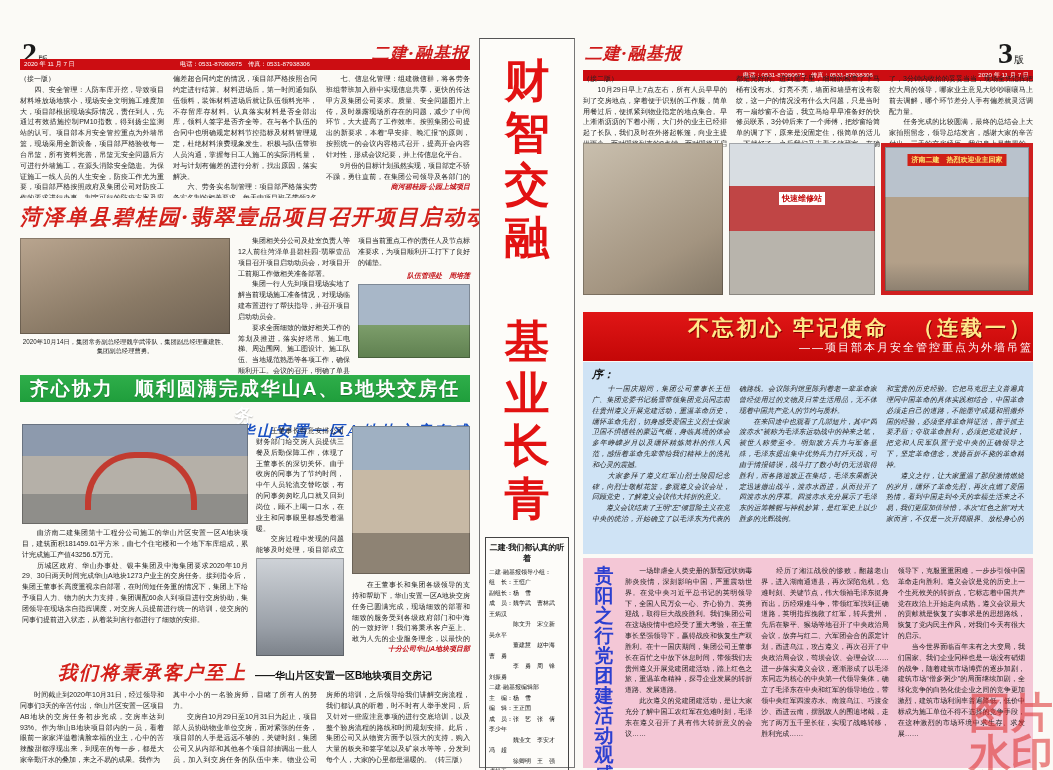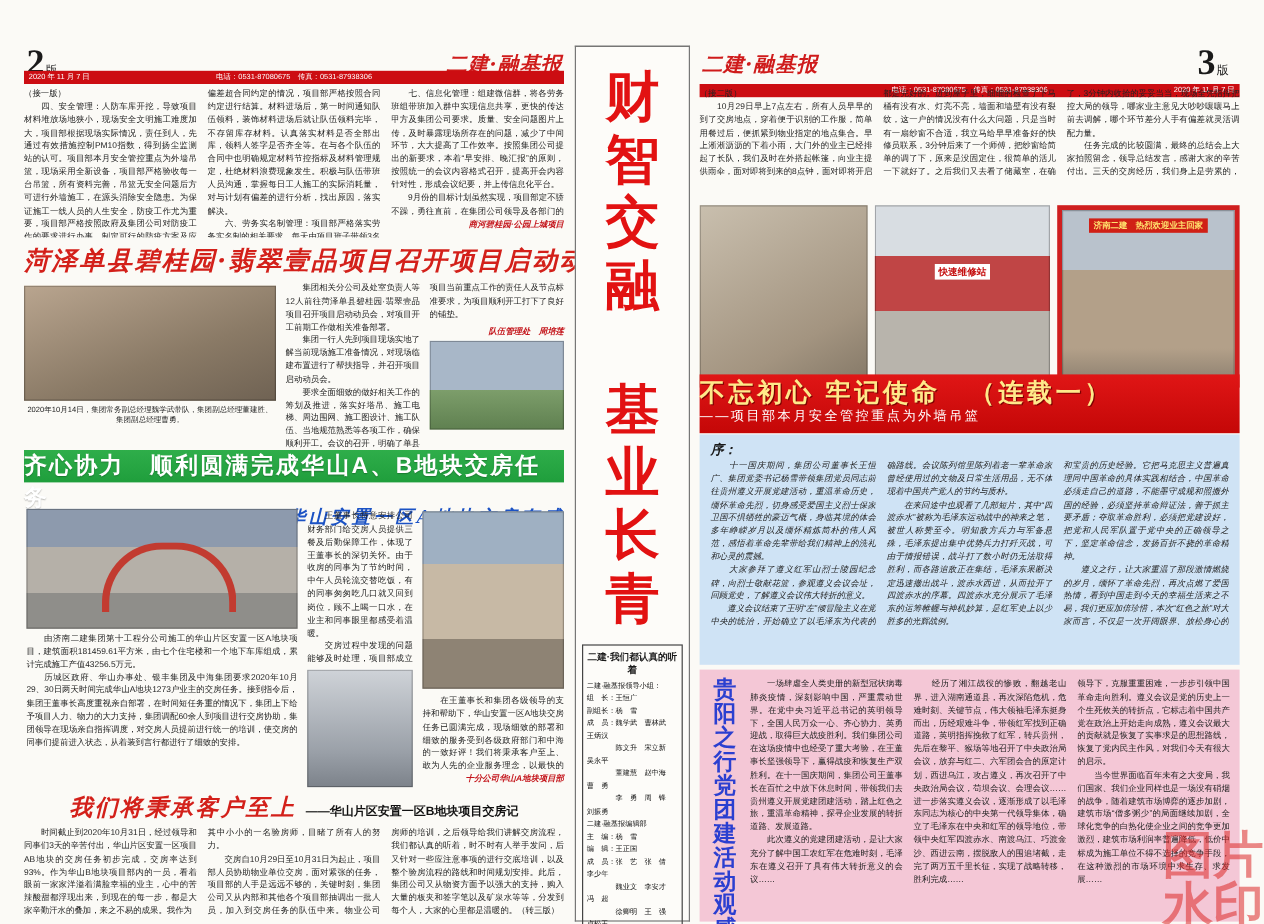--- a/index.html
+++ b/index.html
@@ -21,29 +21,29 @@
   .redbar{background:#cc0d12;height:11px;color:#fff;font-size:6.2px;
           display:flex;align-items:center;position:relative;}
   .redbar .c{position:absolute;left:0;right:0;text-align:center;}
   .redbar .l{position:absolute;left:4px;}
   .redbar .r{position:absolute;right:4px;}
   
   .h1red{color:#d3201a;font-family:"DejaVu Serif",serif;font-weight:800;
          font-style:italic;font-size:21px;letter-spacing:2px;text-align:center;
          white-space:nowrap;}
   .greenbanner{background:linear-gradient(#2fae4a,#1f9e3c);color:#fff;
-         font-weight:800;font-size:19px;letter-spacing:2px;
+         font-weight:800;font-size:19px;text-align:center;letter-spacing:2px;
          line-height:27px;height:27px;text-shadow:0 1px 1px rgba(0,0,0,.25);}
   .bluesub{color:#1b52c4;font-family:"DejaVu Serif",serif;font-weight:bold;
          font-style:italic;font-size:15px;letter-spacing:3px;text-align:right;margin-top:18px;}
   .h2row{display:flex;align-items:baseline;justify-content:center;gap:8px;}
   .h2red{color:#d3201a;font-family:"DejaVu Serif",serif;font-weight:800;
          font-style:italic;font-size:19px;letter-spacing:2px;}
   .h2sub{font-size:10px;font-weight:bold;color:#111;}
-  .redbanner{background:linear-gradient(#e01616,#c40707);text-align:left;padding-top:3px;}
+  .redbanner{background:linear-gradient(#e01616,#c40707);text-align:right;padding-top:3px;}
   .redbanner .l1{color:#ffe98a;font-size:21px;font-weight:800;letter-spacing:3px;
          text-shadow:1px 1px 0 #7d0000;line-height:25px;}
   .redbanner .l2{color:#fff;font-size:11px;letter-spacing:2px;line-height:15px;}
   
   .photo{position:absolute;overflow:hidden;box-shadow:0 0 0 1px rgba(0,0,0,.25) inset;}
   .ph-meeting{background:linear-gradient(160deg,#b9a58f,#8a7a66 60%,#6f6253);}
   .ph-outdoor{background:linear-gradient(#a8b7c8 0 55%,#7d9e6b 55%,#5f8050);}
   .ph-arch{background:linear-gradient(#8d9aad 0 32%,#b5b0a8 32% 70%,#8f8e8a 70%);}
   .ph-arch:before{content:"";position:absolute;left:28%;top:28%;width:44%;height:52%;
         border:6px solid #c23b30;border-bottom:none;border-radius:50px 50px 0 0;}
@@ -203,21 +203,21 @@
 </div>
 
 <div class="abs cols" style="left:583px;top:74px;width:450px;height:76px;">
   <div class="col txt">（接二版）
 　　10月29日早上7点左右，所有人员早早的到了交房地点，穿着便于识别的工作服，简单用餐过后，便抓紧到物业指定的地点集合。早上淅淅沥沥的下着小雨，大门外的业主已经排起了长队，我们及时在外搭起帐篷，向业主提供雨伞，面对即将到来的8点钟，面对即将开启的业主回家的大门，每个人的心里都是紧张和兴奋的。</div>
   <div class="col txt">都是完好的。进到屋子里，细细的检查了下马桶有没有水、灯亮不亮，墙面和墙壁有没有裂纹，这一户的情况没有什么大问题，只是当时有一扇纱窗不合适，我立马给早早准备好的快修员联系，3分钟后来了一个师傅，把纱窗给简单的调了下，原来是没固定住，很简单的活儿一下就好了。之后我们又去看了储藏室，在确定没有其他问题后，业主很高兴的在验房单上签了字，还说要尽快搬过来住。</div>
   <div class="col txt">了，3分钟内收拾的妥妥当当，现场全凭指挥把控大局的领导，哪家业主意见大吵吵嚷嚷马上前去调解，哪个环节差分人手有偏差就灵活调配力量。
 　　任务完成的比较圆满，最终的总结会上大家拍照留念，领导总结发言，感谢大家的辛苦付出。三天的交房经历，我们身上是劳累的，但心里是幸福和满足的。看到业主回归到自己的新家，我们是幸福的。</div>
 </div>
 
-<div class="abs" style="left:583px;top:171px;width:450px;height:152px;">
+<div class="abs" style="left:583px;top:143px;width:450px;height:152px;">
   <div class="photo ph-indoor" style="left:0;top:0;width:140px;height:152px;"></div>
   <div class="photo ph-tent" style="left:146px;top:0;width:146px;height:152px;">
     <span class="tent-label">快速维修站</span>
   </div>
   <div class="photo ph-group" style="left:298px;top:0;width:144px;height:144px;">
     <span class="group-banner">济南二建　热烈欢迎业主回家</span>
   </div>
 </div>
 
 <div class="abs redbanner" style="left:583px;top:312px;width:450px;height:46px;">

